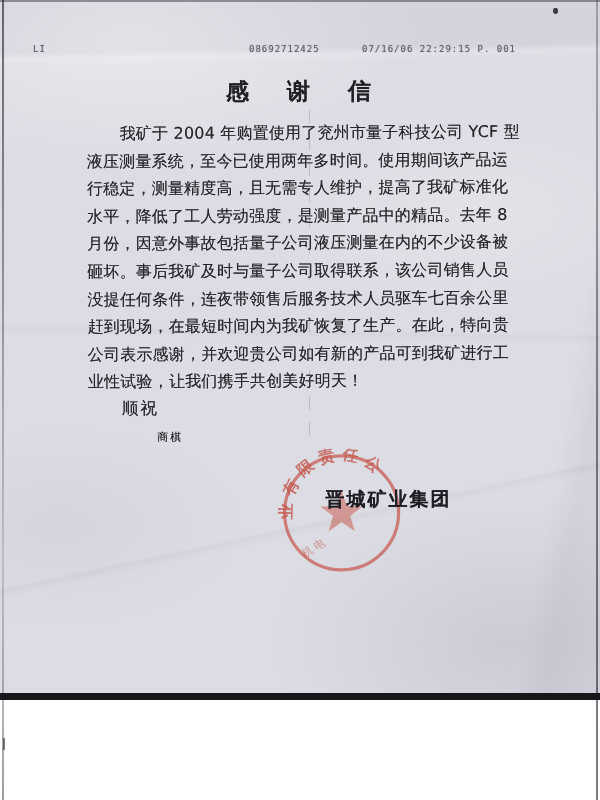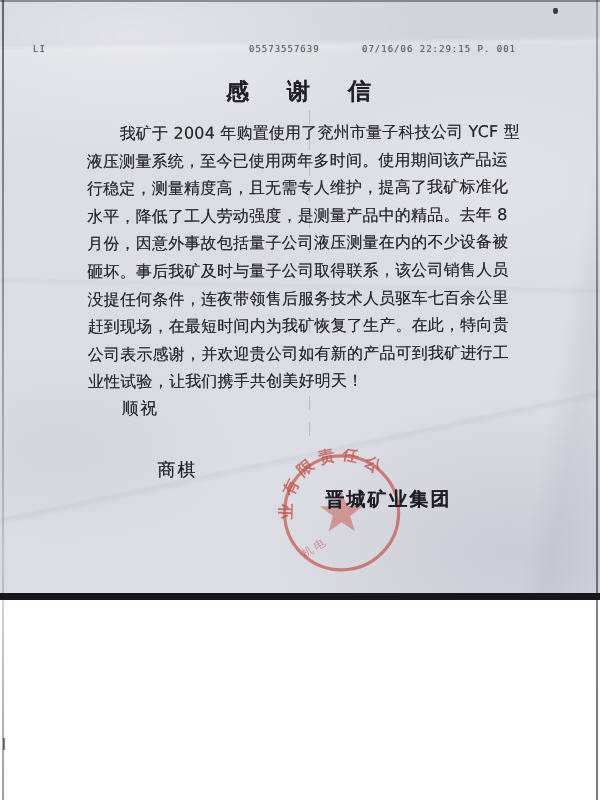--- a/index.html
+++ b/index.html
@@ -5,21 +5,21 @@
   * { margin: 0; padding: 0; box-sizing: border-box; }
   html, body { width: 600px; height: 800px; }
   body {
     font-family: "DejaVu Sans", sans-serif;
     background: #ffffff;
     overflow: hidden;
   }
   .scan-page {
     position: relative;
     width: 600px;
-    height: 600px;
+    height: 700px;
     background:
       radial-gradient(ellipse 420px 180px at 22% 6%, rgba(255,255,255,0.35), transparent 70%),
       radial-gradient(ellipse 300px 160px at 80% 30%, rgba(255,255,255,0.18), transparent 70%),
       radial-gradient(ellipse 340px 220px at 85% 92%, rgba(140,140,158,0.22), transparent 70%),
       radial-gradient(ellipse 260px 140px at 10% 75%, rgba(150,150,168,0.12), transparent 70%),
       linear-gradient(179deg, rgba(130,130,150,0.10) 7.5%, rgba(255,255,255,0.14) 8.4%, transparent 9.5%),
       linear-gradient(181deg, transparent 47%, rgba(130,130,150,0.08) 47.6%, transparent 48.4%),
       linear-gradient(168deg, transparent 71%, rgba(130,130,150,0.09) 71.5%, transparent 72.4%),
       linear-gradient(100deg, transparent 88%, rgba(120,120,140,0.10) 92%, rgba(190,190,205,0.18) 100%),
       #dcdde4;
@@ -56,21 +56,21 @@
     text-shadow:0 0 0.6px rgba(0,0,0,0.55);
   }
   .letter-body {
     position:absolute; left:88px; top:119px; width:442px;
     font-size:16px; line-height:27.6px; color:#26262c;
     text-shadow:0 0 0.5px rgba(0,0,0,0.5);
     letter-spacing:0.2px; white-space:nowrap;
   }
   .letter-body .line-first { text-indent:33px; }
   .closing-1 { position:absolute; left:122px; top:397px; font-size:16.5px; letter-spacing:2px; text-shadow:0 0 0.5px rgba(0,0,0,0.5); }
-  .closing-2 { position:absolute; left:157px; top:429px; font-size:18px; letter-spacing:2px; text-shadow:0 0 0.5px rgba(0,0,0,0.5);margin-top:28px; }
+  .closing-2 { position:absolute; left:157px; top:429px; font-size:11px; letter-spacing:2px; text-shadow:0 0 0.5px rgba(0,0,0,0.5); }
   .sig-org  { position:absolute; left:293px; top:487px; font-size:19px; font-weight:bold; letter-spacing:2px; color:#1d1d23; text-shadow:0 0 0.6px rgba(0,0,0,0.6);margin-left:32px; }
   .sig-date { position:absolute; left:281px; top:518px; font-size:18px; letter-spacing:1px; color:#222228; text-shadow:0 0 0.5px rgba(0,0,0,0.5); }
 
   
   .stamp { position:absolute; left:277px; top:449px; width:128px; height:128px; opacity:0.85; }
   .stamp-bottom-text {
     position:absolute; left:300px; top:540px;
     font-size:11px; color:rgba(198,70,58,0.5);
     transform:rotate(-32deg); letter-spacing:3px;
   }
@@ -83,21 +83,21 @@
   <div class="edge-top"></div>
   <div class="edge-left"></div>
   <div class="edge-right"></div>
   <div class="edge-bottom"></div>
   <div class="speck-1"></div>
   <div class="speck-2"></div>
   <div class="crease-v"></div>
 
   <div class="fax-header">
     <span class="fax-left">LI</span>
-    <span class="fax-number">05573557639</span>
+    <span class="fax-number">08692712425</span>
     <span class="fax-dt">07/16/06  22:29:15 P. 001</span>
   </div>
 
   <div class="letter">
 
     <div class="letter-title">感 谢 信</div>
 
     <div class="letter-body">
       <div class="line-first">我矿于 2004 年购置使用了兖州市量子科技公司 YCF 型</div>
       <div>液压测量系统，至今已使用两年多时间。使用期间该产品运</div>

